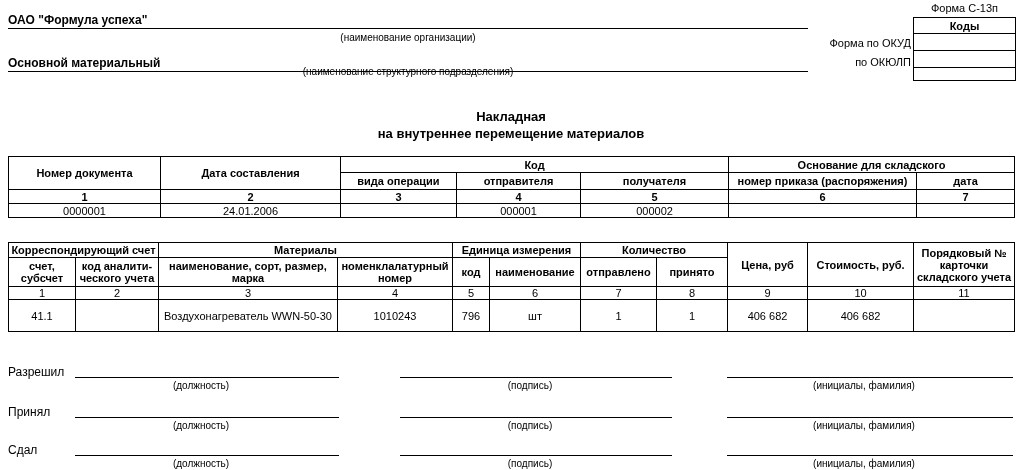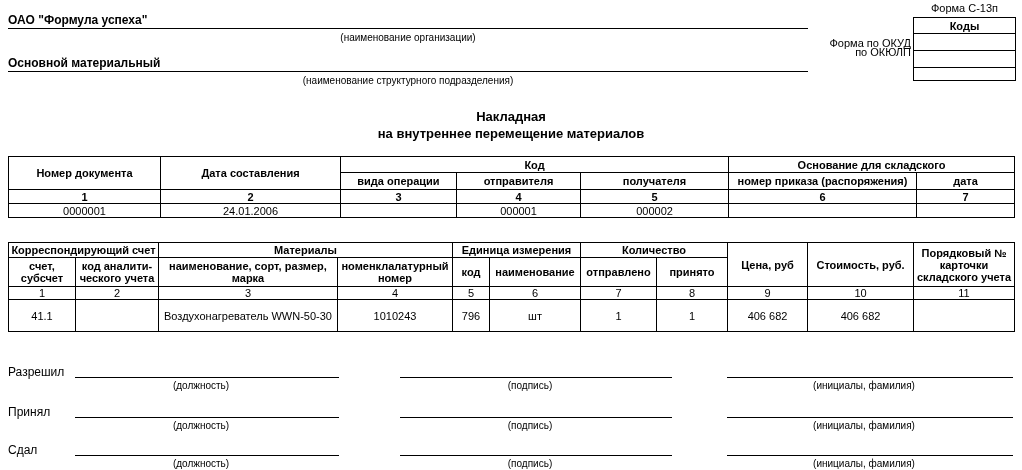--- a/index.html
+++ b/index.html
@@ -92,42 +92,42 @@
 </style>
 </head>
 <body>
 
 <div id="page">
 
   <div class="abs fill-line" style="left:8px; top:12px; width:800px; height:17px;">ОАО "Формула успеха"</div>
   <div class="abs sub-label" style="left:8px; top:32px; width:800px;">(наименование организации)</div>
 
   <div class="abs fill-line" style="left:8px; top:55px; width:800px; height:17px;">Основной материальный</div>
-  <div class="abs sub-label" style="left:8px; top:66px; width:800px;margin-top:9px;">(наименование структурного подразделения)</div>
+  <div class="abs sub-label" style="left:8px; top:66px; width:800px;">(наименование структурного подразделения)</div>
 
   <div class="abs form-number" style="left:913px; top:2px; width:103px;">Форма С-13п</div>
 
   <table class="abs codes-table" style="left:913px; top:17px; width:103px;border-radius:27px;">
     <tbody>
         <tr>
           <td class="codes-title">Коды</td>
         </tr>
     <tr>
           <td class="codes-cell-1"></td>
         </tr>
     <tr>
           <td class="codes-cell-2"></td>
         </tr>
     <tr>
           <td class="codes-cell-3"></td>
         </tr>
   </tbody>
     </table>
   <div class="abs okud-label" style="left:760px; top:37px; width:151px;">Форма по ОКУД</div>
-  <div class="abs okud-label" style="left:760px; top:46px; width:151px;">по ОКЮЛП</div>
+  <div class="abs okud-label" style="left:760px; top:56px; width:151px;">по ОКЮЛП</div>
 
   <div class="abs doc-title" style="top:108px;">
     <div>Накладная</div>
     <div>на внутреннее перемещение материалов</div>
   </div>
 
   <table class="abs form-table t1" style="left:8px; top:156px;">
     <colgroup>
       <col style="width:152px">
         <col style="width:180px">

